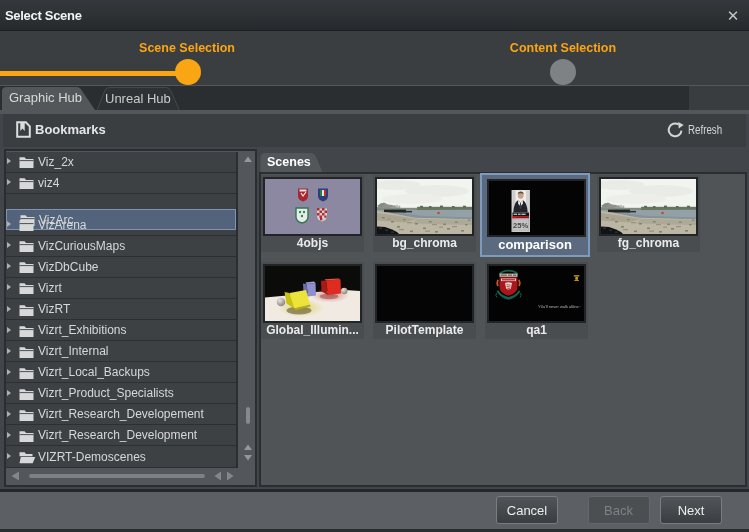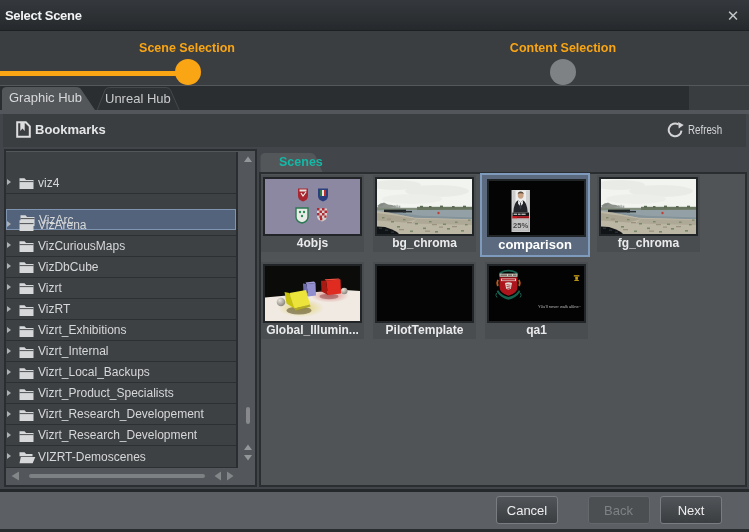--- a/index.html
+++ b/index.html
@@ -29,21 +29,21 @@
   
   .treepanel{left:4px;top:149px;width:253px;height:338px;background:#53565a;border:2px solid #2b2e31;box-sizing:border-box;}
   .rows{left:6px;top:151.5px;width:232px;height:316px;background:#3e4144;border-right:2px solid #2b2e31;box-sizing:border-box;}
   .trow{position:absolute;left:0;width:230px;height:21px;border-bottom:1px solid #2d3033;box-sizing:border-box;color:#d6d7d8;font-size:12px;line-height:20px;}
   .trow .nm{position:absolute;left:32px;top:0;}
   .tri{position:absolute;left:0.5px;top:6.5px;width:0;height:0;border-left:4.5px solid #aeb1b3;border-top:3.8px solid transparent;border-bottom:3.8px solid transparent;}
   .fold{position:absolute;left:13px;top:4.5px;}
   .selrow{background:#53637b;border:1px solid #7e94b0;margin-top:15px;}
   
   .scenestab{left:260px;top:152px;width:63px;height:20px;}
-  .scenestxt{left:267px;top:155px;font-size:12.5px;font-weight:bold;color:#14b8a6;margin-left:12px;}
+  .scenestxt{left:267px;top:155px;font-size:12.5px;font-weight:bold;color:#ffffff;}
   .scenespanel{left:259px;top:172px;width:488px;height:315px;background:#515457;border:2px solid #2b2e31;box-sizing:border-box;}
   .card{position:absolute;width:103px;height:77px;background:#4a4d50;}
   .thumb{position:absolute;left:2px;top:2px;width:95px;height:55px;border:2px solid #222528;background:#000;}
   .clabel{position:absolute;left:0;bottom:2px;width:100%;text-align:center;font-size:12px;font-weight:bold;color:#e9eaeb;}
   
   .darkline{left:0;top:489px;width:749px;height:3px;background:#25282b;}
   .buttonbar{left:0;top:492px;width:749px;height:40px;background:#5c5f63;border-bottom:3px solid #2a2d30;box-sizing:border-box;}
   .btn{position:absolute;top:3.5px;width:62px;height:28px;border:1px solid #797d81;border-radius:3px;
     background:linear-gradient(#515458,#3b3e41);color:#ededee;font-size:13px;text-align:center;line-height:27px;box-sizing:border-box;}
   .btn.disabled{background:#4c4f52;border-color:#64676b;color:#7e8185;}
@@ -80,20 +80,28 @@
   </svg>
   <div class="abs bmtext">Bookmarks</div>
   <svg class="abs" style="left:667px;top:121px;" width="18" height="18" viewBox="0 0 18 18">
     <path d="M11.6,3.5 A6.4,6.4 0 1 0 14.5,9.6" fill="none" stroke="#d4d5d6" stroke-width="2"></path>
     <polygon points="11.2,0.9 16.7,4.1 11.7,7.5" fill="#d4d5d6"></polygon>
   </svg>
   <div class="abs rftext">Refresh</div>
 
   <div class="abs treepanel"></div>
   <div class="abs rows">
+    <div class="trow" style="top:0.0px;">
+        <div class="tri"></div>
+        <svg class="fold" width="16" height="13" viewBox="0 0 16 13">
+          <path d="M0.5,1.2 h5 l1.6,1.9 h7.4 v9 h-14 z" fill="#d6d8da"></path>
+          <path d="M0.5,4.6 h14" stroke="#3e4144" stroke-width="0.9"></path>
+        </svg>
+        <span class="nm">Viz_2x</span>
+      </div>
     <div class="trow" style="top:21.1px;">
         <div class="tri"></div>
         <svg class="fold" width="16" height="13" viewBox="0 0 16 13">
           <path d="M0.5,1.2 h5 l1.6,1.9 h7.4 v9 h-14 z" fill="#d6d8da"></path>
           <path d="M0.5,4.6 h14" stroke="#3e4144" stroke-width="0.9"></path>
         </svg>
         <span class="nm">viz4</span>
       </div>
     <div class="trow selrow" style="top:42.1px;">
         <svg class="fold" width="16" height="13" viewBox="0 0 16 13">

